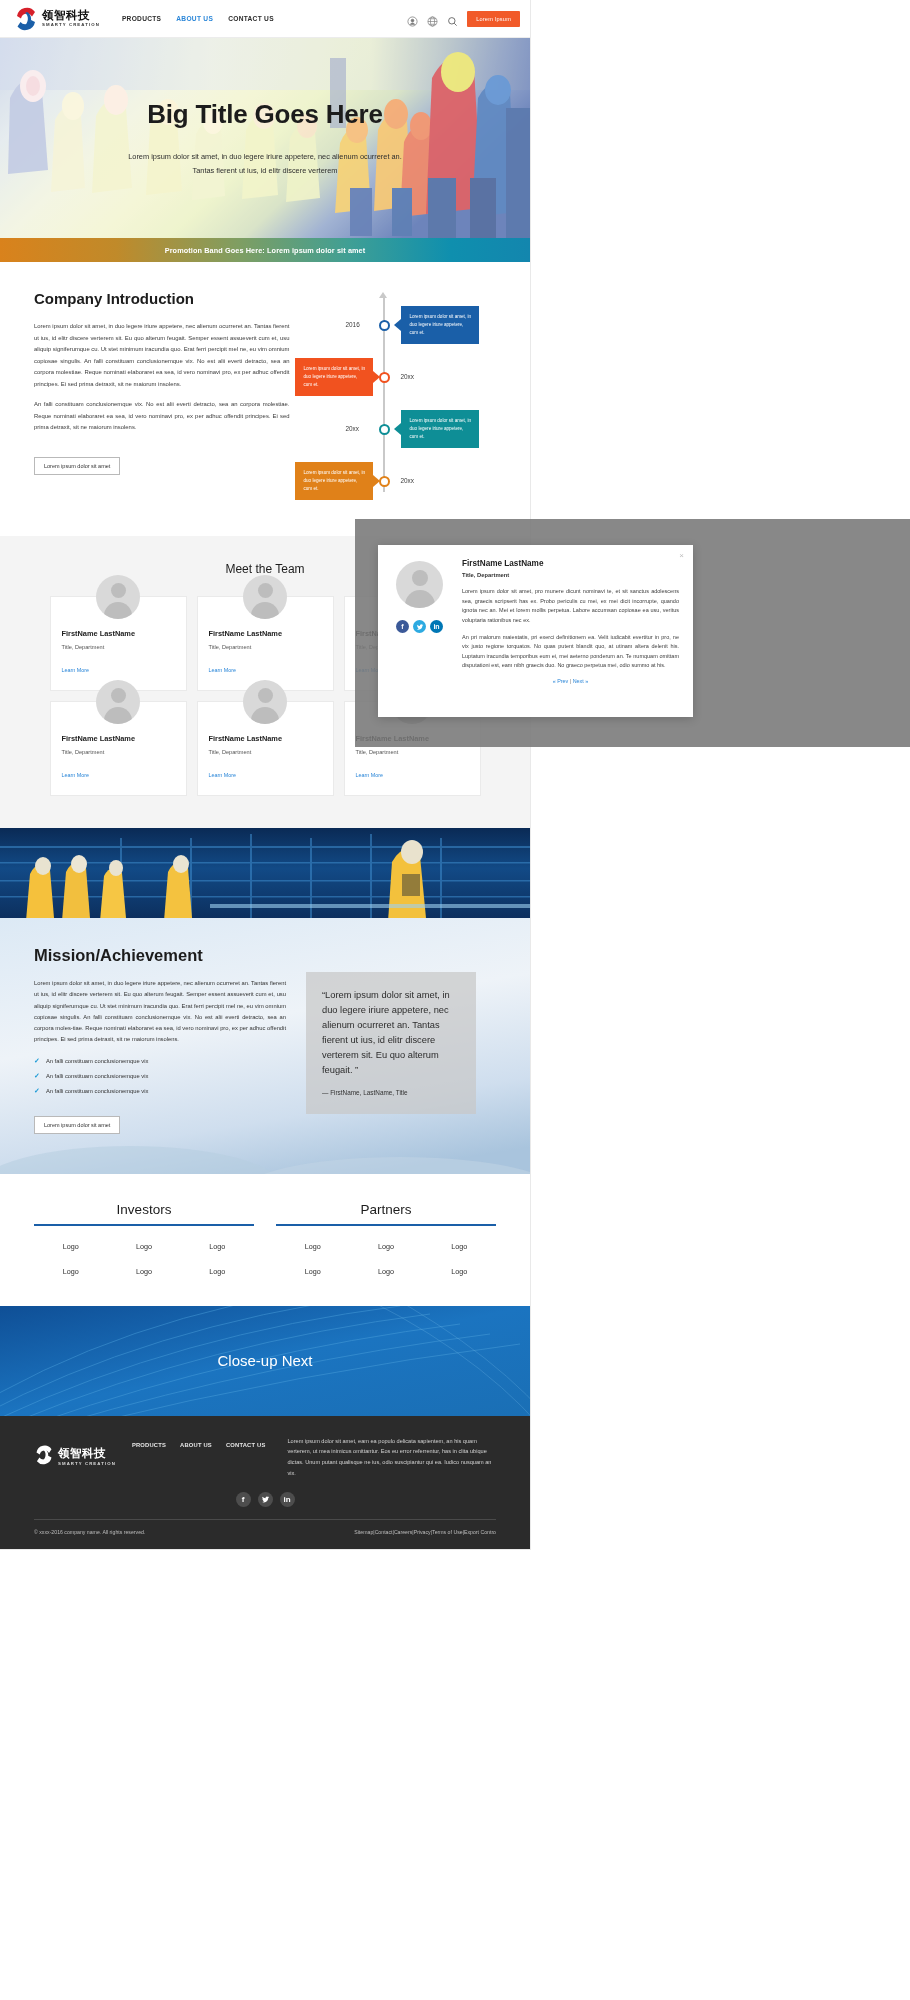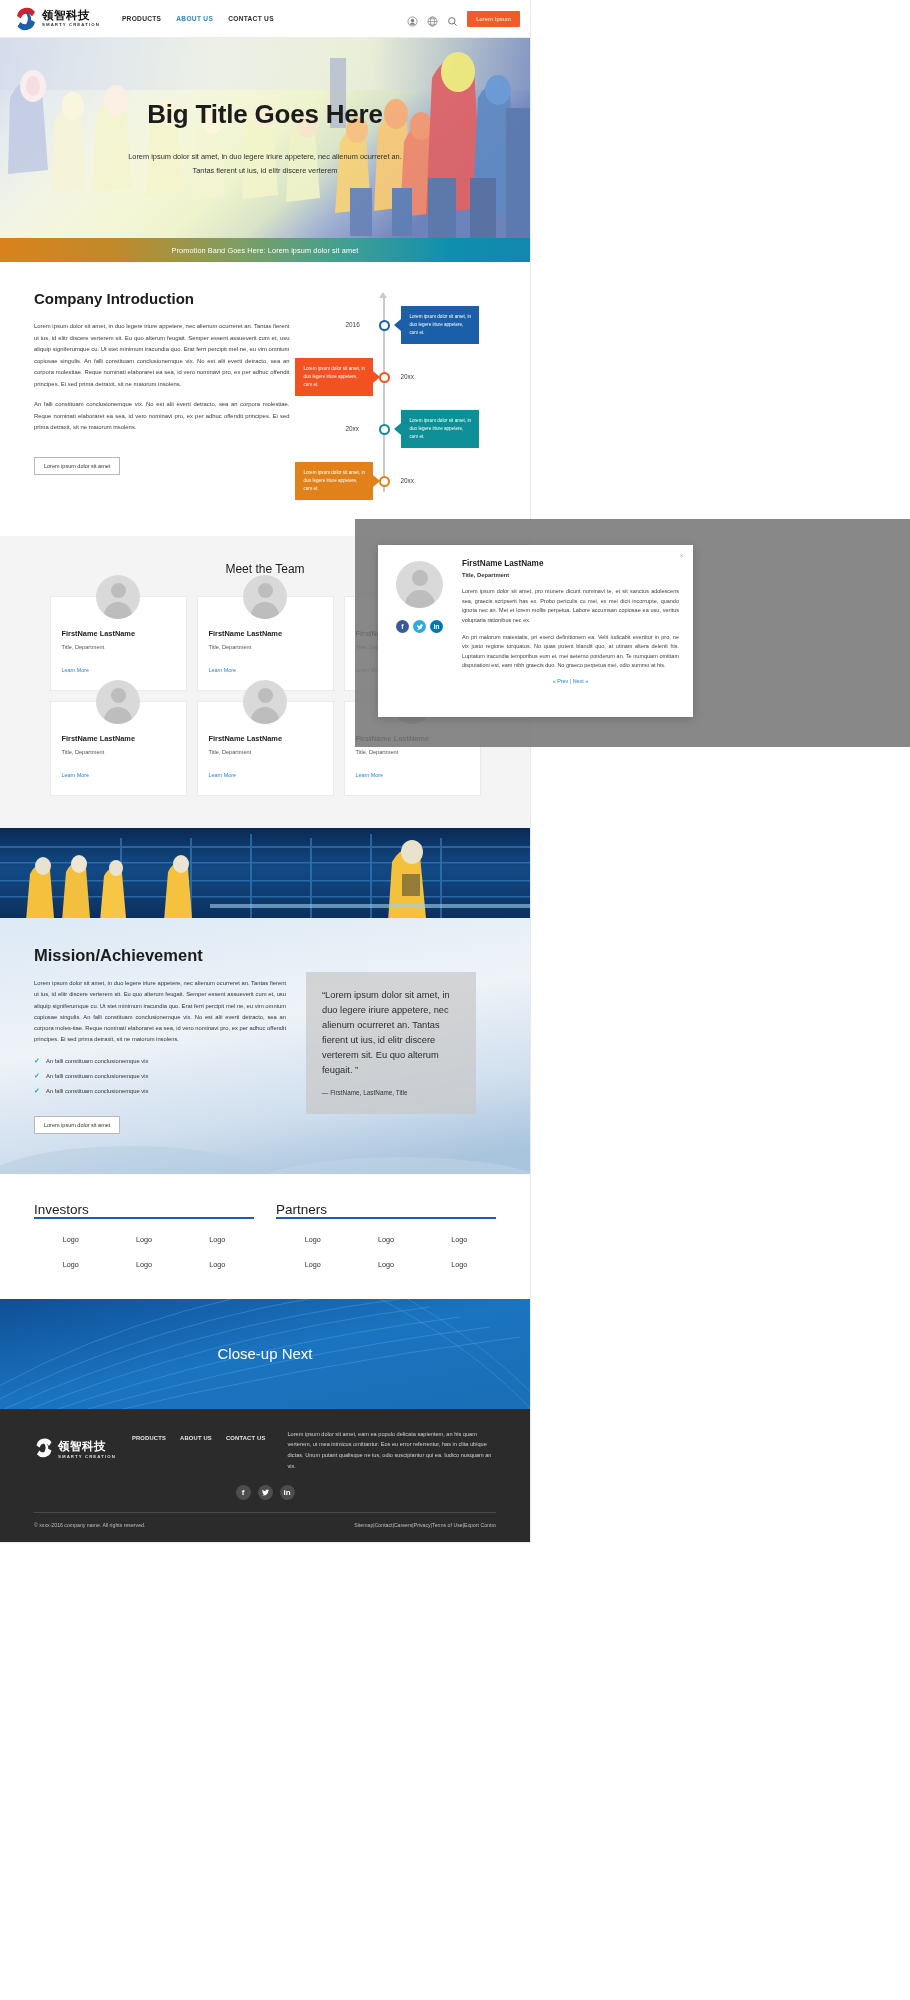--- a/index.html
+++ b/index.html
@@ -36,21 +36,21 @@
   .hero-img { position: absolute; inset: 0; }
   .hero-overlay { position: absolute; inset: 0; display: flex; flex-direction: column;
                   align-items: center; justify-content: center; gap: 20px; }
   .hero-title { font-size: 26px; font-weight: 600; color: #1c1c1c; letter-spacing: -0.2px; }
   .hero-sub { font-size: 7.4px; color: #2e2e2e; text-align: center; line-height: 1.85;
               max-width: 310px; }
 
   
   .promo { height: 24px; display: flex; align-items: center; justify-content: center;
            background: linear-gradient(90deg,#d9821c 0%,#c08a2a 22%,#7f9e62 45%,#3f9f95 66%,#0f8fae 85%,#1386ae 100%); }
-  .promo span { font-size: 7.3px; color: #fff; font-weight: 400; letter-spacing: .1px; }
+  .promo span { font-size: 7.3px; color: #fff; font-weight: 700; letter-spacing: .1px; }
 
   
   .intro { display: flex; padding: 28px 34px 40px 34px; gap: 10px; }
   .intro-left { width: 260px; }
   .intro-left h2 { font-size: 15px; font-weight: 600; color: #1c1c1c; margin-bottom: 14px; }
   .intro-left p { font-size: 5.9px; color: #3a3a3a; line-height: 1.95; margin-bottom: 9px;
                   text-align: justify; }
   .ghost-btn { display: inline-block; margin-top: 14px; border: 1px solid #b9b9b9;
                background: #fff; font-size: 5.5px; color: #333; padding: 5px 9px; }
 
@@ -139,22 +139,22 @@
                    align-items: center; gap: 6px; }
   .chk { color: #1b9ad6; font-size: 7px; font-weight: 700; }
   .quote { background: rgba(200,200,200,.72); padding: 16px 16px 18px 16px; width: 170px;
            align-self: flex-start; margin-top: 26px; }
   .quote p { font-size: 9.3px; line-height: 1.62; color: #2c2c2c; margin-bottom: 11px; }
   .quote .by { font-size: 6.4px; color: #333; }
 
   
   .logos { padding: 28px 34px 30px 34px; display: flex; gap: 22px; }
   .logos-col { flex: 1; }
-  .logos-col h3 { font-size: 13.5px; font-weight: 500; color: #1c1c1c; text-align: left;
-                  border-bottom: 2px solid #1a5fa8; margin-bottom: 16px; }
+  .logos-col h3 { font-size: 13.5px; font-weight: 500; color: #1c1c1c; text-align: center;
+                  padding-bottom: 7px; border-bottom: 2px solid #1a5fa8; margin-bottom: 16px; }
   .logo-grid { display: grid; grid-template-columns: repeat(3, 1fr); row-gap: 16px; }
   .logo-cell { text-align: center; font-size: 7.2px; color: #2f2f2f; }
 
   
   .closeband { height: 110px; position: relative; display: flex; align-items: center;
                justify-content: center; overflow: hidden; }
   .closeband span { position: relative; font-size: 15px; color: #fff; font-weight: 500; }
 
   
   .footer { background: #2b2b2b; padding: 20px 34px 14px 34px; }

